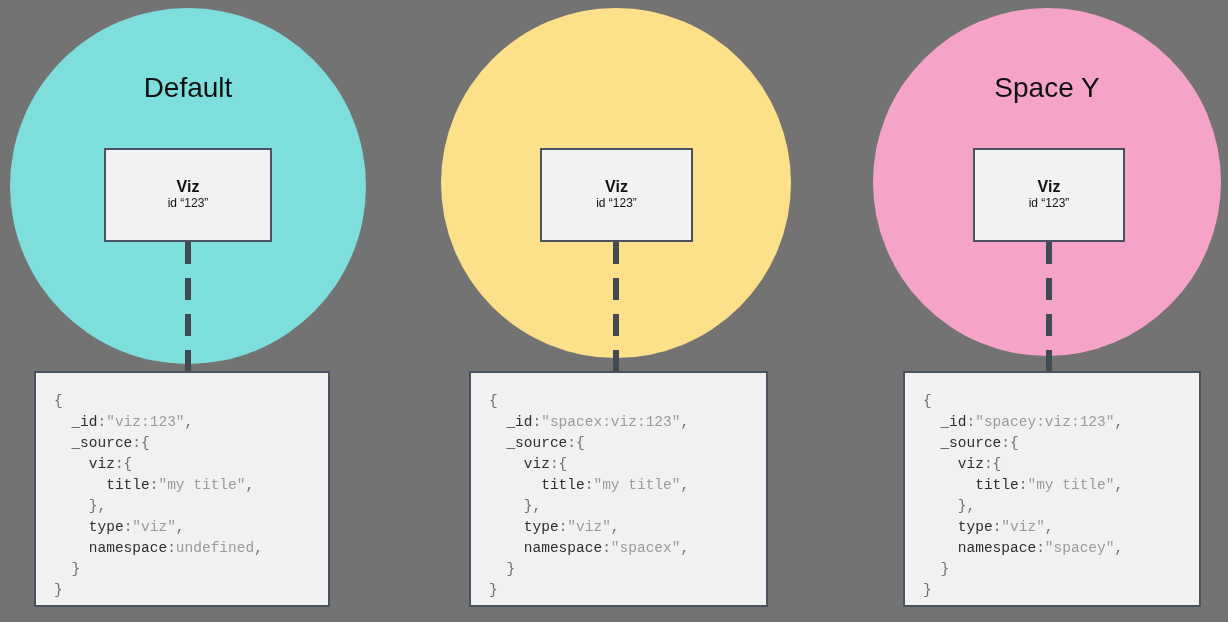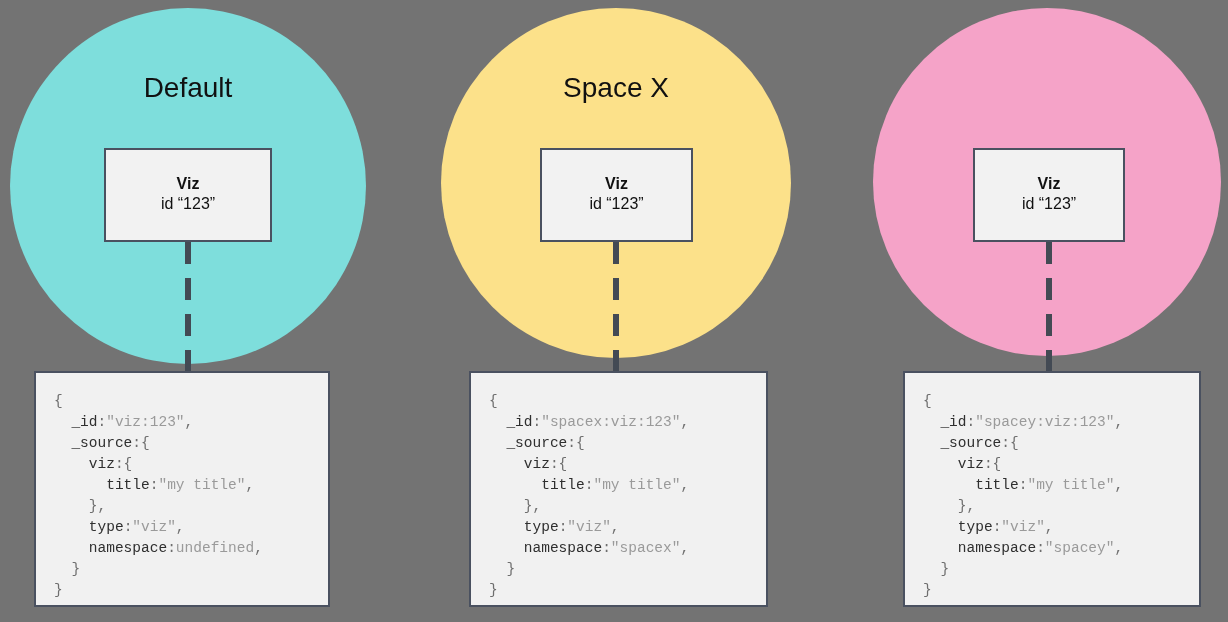--- a/index.html
+++ b/index.html
@@ -46,21 +46,21 @@
     justify-content: center;
     font-family: "Liberation Sans", sans-serif;
     color: #111111;
   }
   .viz-title {
     font-size: 16px;
     font-weight: bold;
     line-height: 1.15;
   }
   .viz-sub {
-    font-size: 16px;
+    font-size: 12px;
     font-weight: 400;
     line-height: 1.3;
   }
 
   
   .connector {
     position: absolute;
     width: 6px;
     background-image: linear-gradient(
       to bottom,
@@ -96,27 +96,27 @@
 <div id="stage">
     <div class="bubble" style="left: 10px; top: 8px; width: 356px; height: 356px; background: rgb(126, 222, 220);"></div>
     <div class="bubble-label" style="top: 74px; left: 10px; width: 356px; right: auto;">Default</div>
     <div class="connector" style="left: 185px; top: 242px; height: 130px;"></div>
     <div class="viz-box" style="left: 104px; top: 148px; width: 168px; height: 94px;">
       <div class="viz-title">Viz</div>
       <div class="viz-sub">id “123”</div>
     </div>
     <div class="code-box" style="left: 34px; top: 371px; width: 296px; height: 236px;"><div class="code-line"><span class="p">{</span></div><div class="code-line"><span>  </span><span class="k">_id</span><span class="p">:</span><span class="v">"viz:123"</span><span class="p">,</span></div><div class="code-line"><span>  </span><span class="k">_source</span><span class="p">:{</span></div><div class="code-line"><span>    </span><span class="k">viz</span><span class="p">:{</span></div><div class="code-line"><span>      </span><span class="k">title</span><span class="p">:</span><span class="v">"my title"</span><span class="p">,</span></div><div class="code-line"><span>    </span><span class="p">},</span></div><div class="code-line"><span>    </span><span class="k">type</span><span class="p">:</span><span class="v">"viz"</span><span class="p">,</span></div><div class="code-line"><span>    </span><span class="k">namespace</span><span class="p">:</span><span class="v">undefined</span><span class="p">,</span></div><div class="code-line"><span>  </span><span class="p">}</span></div><div class="code-line"><span class="p">}</span></div></div>
     <div class="bubble" style="left: 441px; top: 8px; width: 350px; height: 350px; background: rgb(252, 225, 138);"></div>
-    <div class="bubble-label" style="top: 74px; left: 441px; width: 350px; right: auto;">Space X</div>
     <div class="connector" style="left: 613px; top: 242px; height: 130px;"></div>
     <div class="viz-box" style="left: 540px; top: 148px; width: 153px; height: 94px;">
       <div class="viz-title">Viz</div>
       <div class="viz-sub">id “123”</div>
     </div>
     <div class="code-box" style="left: 469px; top: 371px; width: 299px; height: 236px;"><div class="code-line"><span class="p">{</span></div><div class="code-line"><span>  </span><span class="k">_id</span><span class="p">:</span><span class="v">"spacex:viz:123"</span><span class="p">,</span></div><div class="code-line"><span>  </span><span class="k">_source</span><span class="p">:{</span></div><div class="code-line"><span>    </span><span class="k">viz</span><span class="p">:{</span></div><div class="code-line"><span>      </span><span class="k">title</span><span class="p">:</span><span class="v">"my title"</span><span class="p">,</span></div><div class="code-line"><span>    </span><span class="p">},</span></div><div class="code-line"><span>    </span><span class="k">type</span><span class="p">:</span><span class="v">"viz"</span><span class="p">,</span></div><div class="code-line"><span>    </span><span class="k">namespace</span><span class="p">:</span><span class="v">"spacex"</span><span class="p">,</span></div><div class="code-line"><span>  </span><span class="p">}</span></div><div class="code-line"><span class="p">}</span></div></div>
     <div class="bubble" style="left: 873px; top: 8px; width: 348px; height: 348px; background: rgb(245, 163, 200);"></div>
+    <div class="bubble-label" style="top: 74px; left: 873px; width: 348px; right: auto;">Space Y</div>
     <div class="connector" style="left: 1046px; top: 242px; height: 130px;"></div>
     <div class="viz-box" style="left: 973px; top: 148px; width: 152px; height: 94px;">
       <div class="viz-title">Viz</div>
       <div class="viz-sub">id “123”</div>
     </div>
     <div class="code-box" style="left: 903px; top: 371px; width: 298px; height: 236px;"><div class="code-line"><span class="p">{</span></div><div class="code-line"><span>  </span><span class="k">_id</span><span class="p">:</span><span class="v">"spacey:viz:123"</span><span class="p">,</span></div><div class="code-line"><span>  </span><span class="k">_source</span><span class="p">:{</span></div><div class="code-line"><span>    </span><span class="k">viz</span><span class="p">:{</span></div><div class="code-line"><span>      </span><span class="k">title</span><span class="p">:</span><span class="v">"my title"</span><span class="p">,</span></div><div class="code-line"><span>    </span><span class="p">},</span></div><div class="code-line"><span>    </span><span class="k">type</span><span class="p">:</span><span class="v">"viz"</span><span class="p">,</span></div><div class="code-line"><span>    </span><span class="k">namespace</span><span class="p">:</span><span class="v">"spacey"</span><span class="p">,</span></div><div class="code-line"><span>  </span><span class="p">}</span></div><div class="code-line"><span class="p">}</span></div></div>
   </div>
 
 </body></html>

